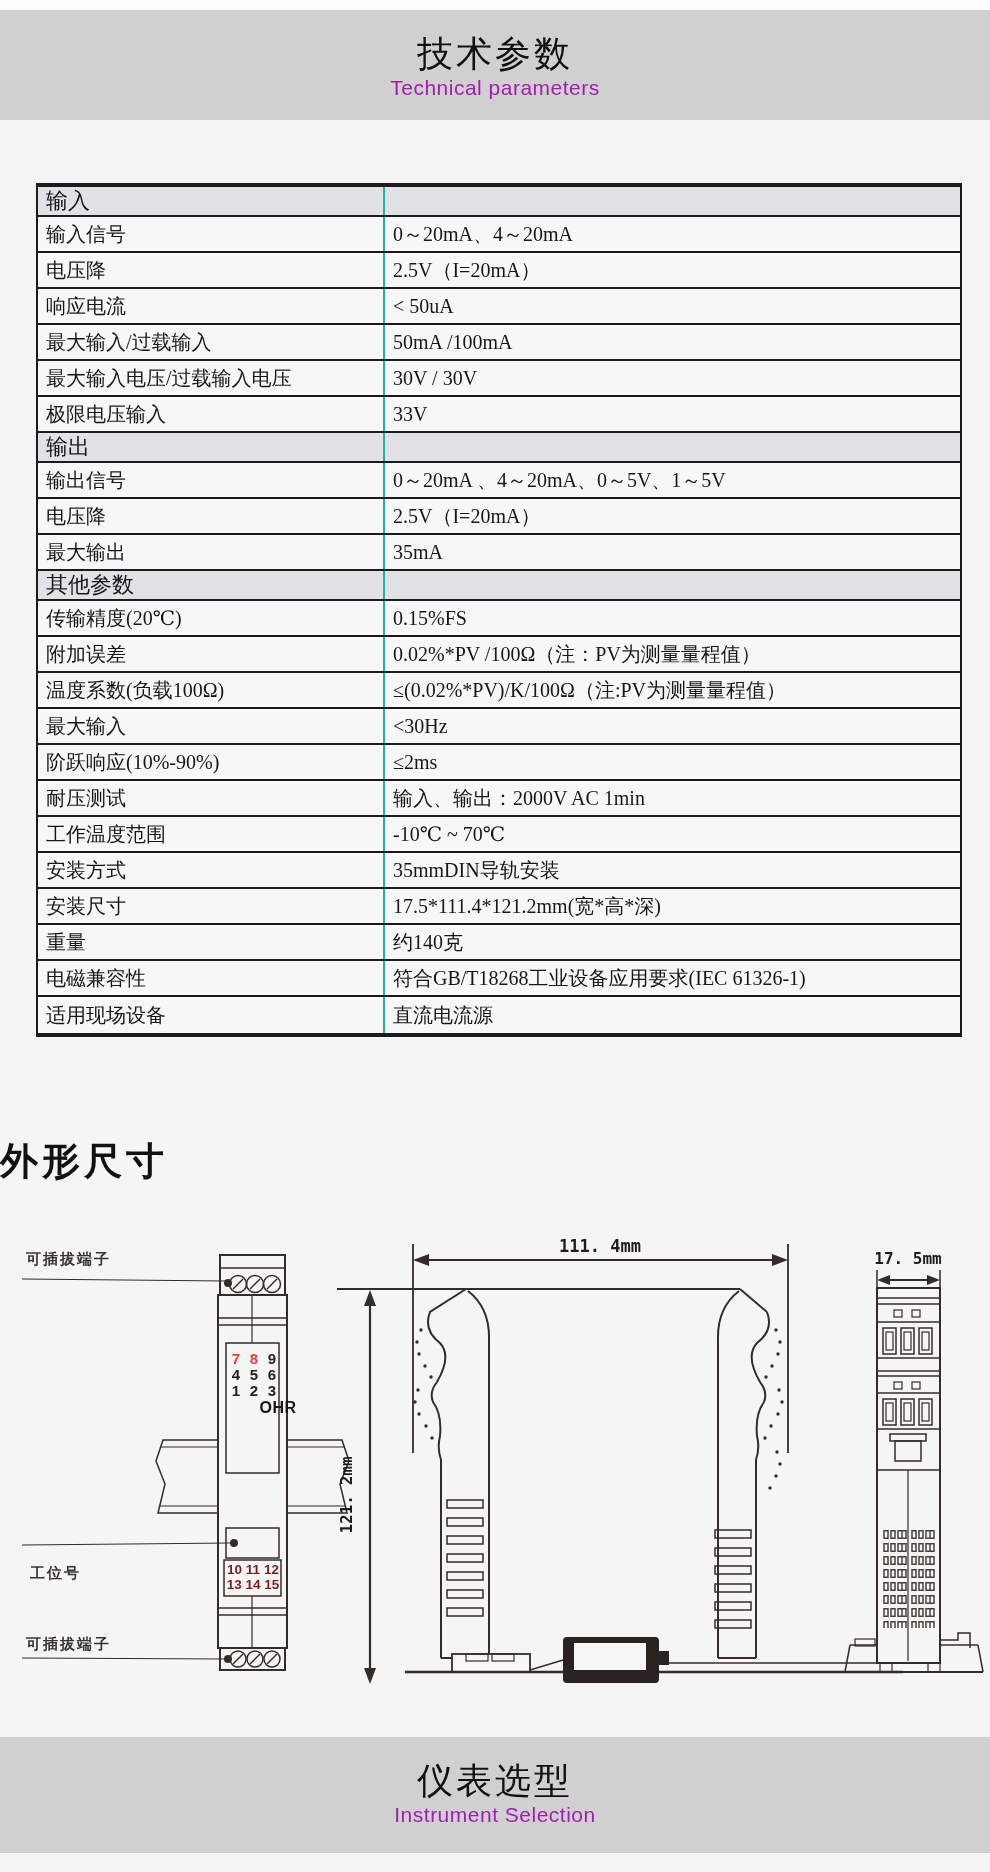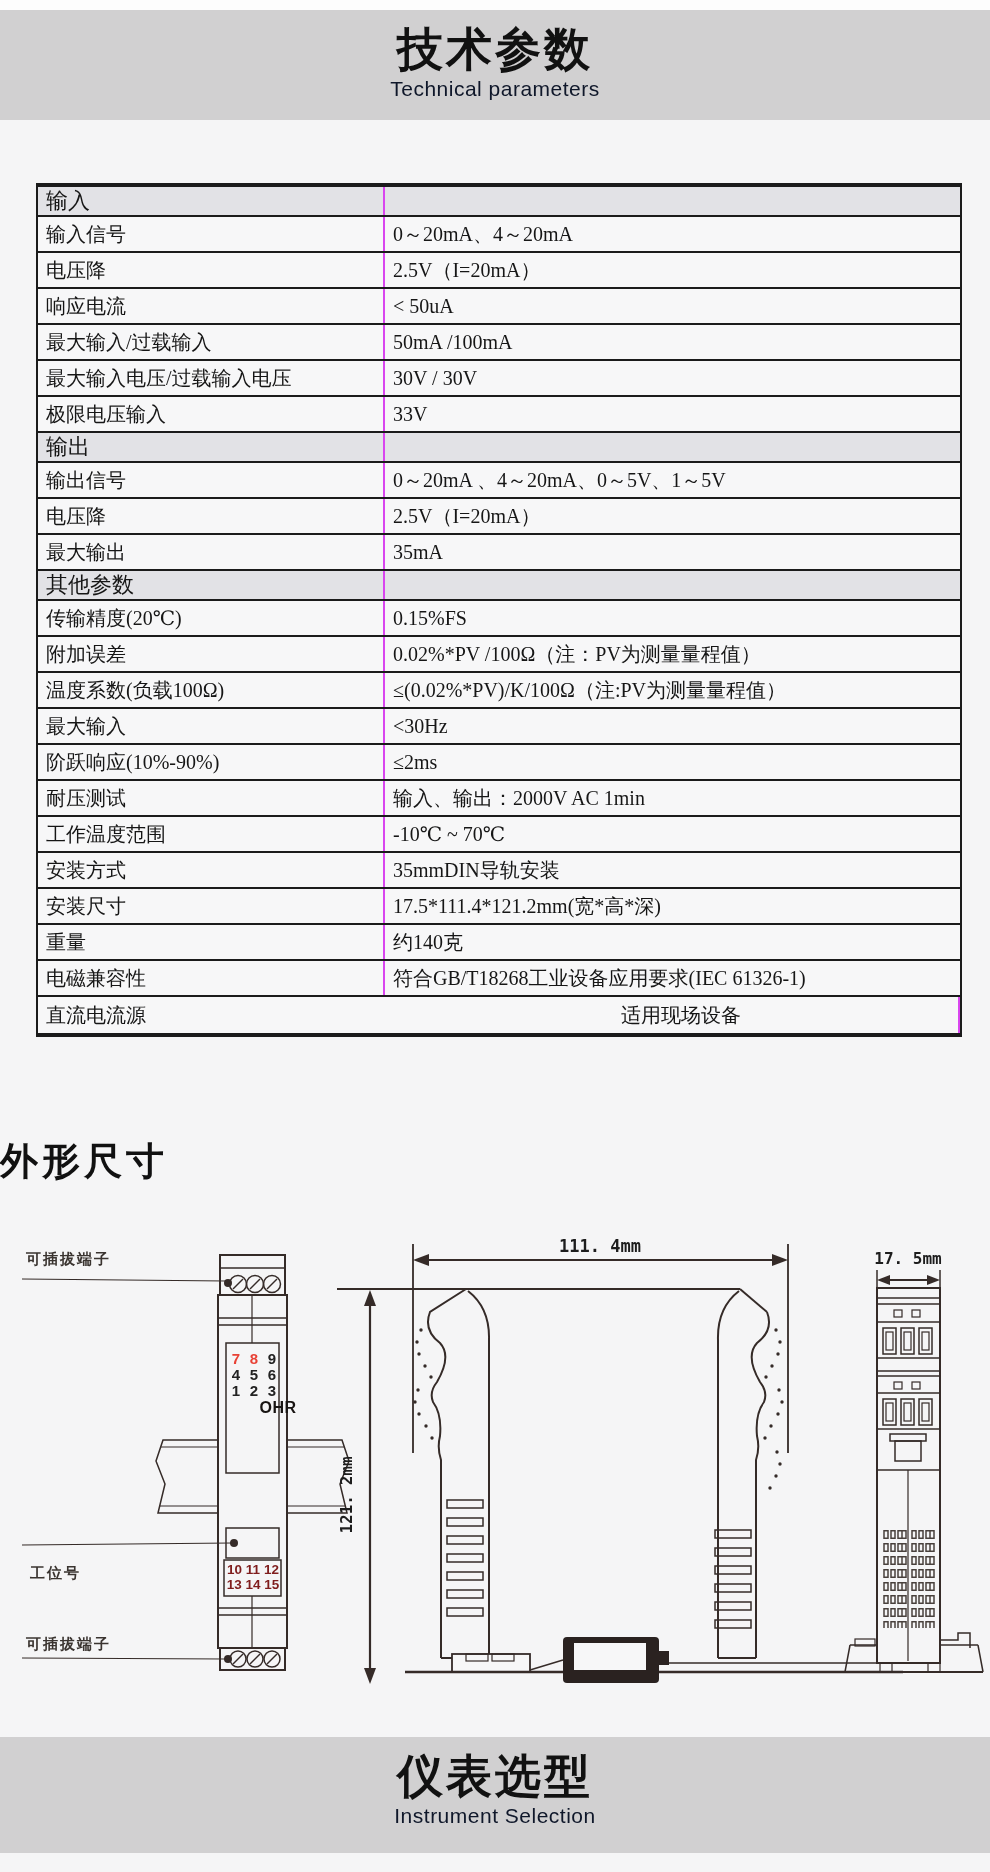--- a/index.html
+++ b/index.html
@@ -8,34 +8,34 @@
     background:#f5f5f6;
     font-family:"Liberation Sans","DejaVu Sans",sans-serif;
     color:#1a1a1a;
   }
   .abs{position:absolute;}
   
   .top-strip{left:0;top:0;width:990px;height:10px;background:#fdfdfd;}
   .band{left:0;width:990px;background:#d1d0d1;text-align:center;}
   .band-header{top:10px;height:110px;}
   .band-footer{top:1737px;height:116px;}
-  .band-title{font-size:46px;font-weight:bold;letter-spacing:3px;padding-top:14px;line-height:1.1;color:#111;}
-  .band-sub{font-size:21px;color:#0f172a;letter-spacing:0.5px;margin-top:2px;}
+  .band-title{font-size:36px;font-weight:normal;letter-spacing:3px;padding-top:24px;line-height:1.1;color:#111;}
+  .band-sub{font-size:21px;color:#a21caf;letter-spacing:0.5px;margin-top:2px;}
   
   .spec-table{
     left:36px;top:183px;width:926px;
     border:2px solid #1b1b1b;border-top-width:4px;border-bottom-width:4px;
     background:#f7f7f8;box-sizing:border-box;
   }
   .trow{display:flex;height:36px;border-bottom:2px solid #1b1b1b;box-sizing:border-box;}
   .trow:last-child{border-bottom:none;}
   .trow.section{height:30px;background:#e2e2e6;}
   .tcell{display:flex;align-items:center;white-space:nowrap;overflow:hidden;
     font-family:"Liberation Serif","DejaVu Serif",serif;font-size:20px;color:#161616;}
-  .tcell.label{width:347px;border-right:2px solid #d946ef;padding-left:8px;box-sizing:border-box;flex:none;}
+  .tcell.label{width:347px;border-right:2px solid #14b8a6;padding-left:8px;box-sizing:border-box;flex:none;}
   .tcell.value{flex:1;padding-left:8px;}
   .trow.section .tcell.label{font-size:22px;}
   
   .shape-title{left:0;top:1136px;width:990px;
     font-size:38px;font-weight:bold;letter-spacing:4px;color:#111;}
   
   .drawing-area{left:0;top:1230px;width:990px;height:480px;}
   svg{display:block;}
   .callout{font-size:15px;font-weight:bold;color:#3a3430;letter-spacing:2px;}
   .digit-grid{left:227px;top:1351px;width:54px;display:grid;grid-template-columns:repeat(3,1fr);
@@ -144,22 +144,22 @@
   </div>
     <div class="trow data">
     <div class="tcell label">重量</div>
     <div class="tcell value">约140克</div>
   </div>
     <div class="trow data">
     <div class="tcell label">电磁兼容性</div>
     <div class="tcell value">符合GB/T18268工业设备应用要求(IEC 61326-1)</div>
   </div>
     <div class="trow data">
+    <div class="tcell label">适用现场设备</div>
     <div class="tcell value">直流电流源</div>
-    <div class="tcell label">适用现场设备</div>
   </div>
   </div>
 
 <div class="abs shape-title">外形尺寸</div>
 
 <div class="abs drawing-area">
   <svg width="990" height="480" viewBox="0 0 990 480">
     <g fill="none" stroke="#352b28" stroke-width="2">
 
       <g>

